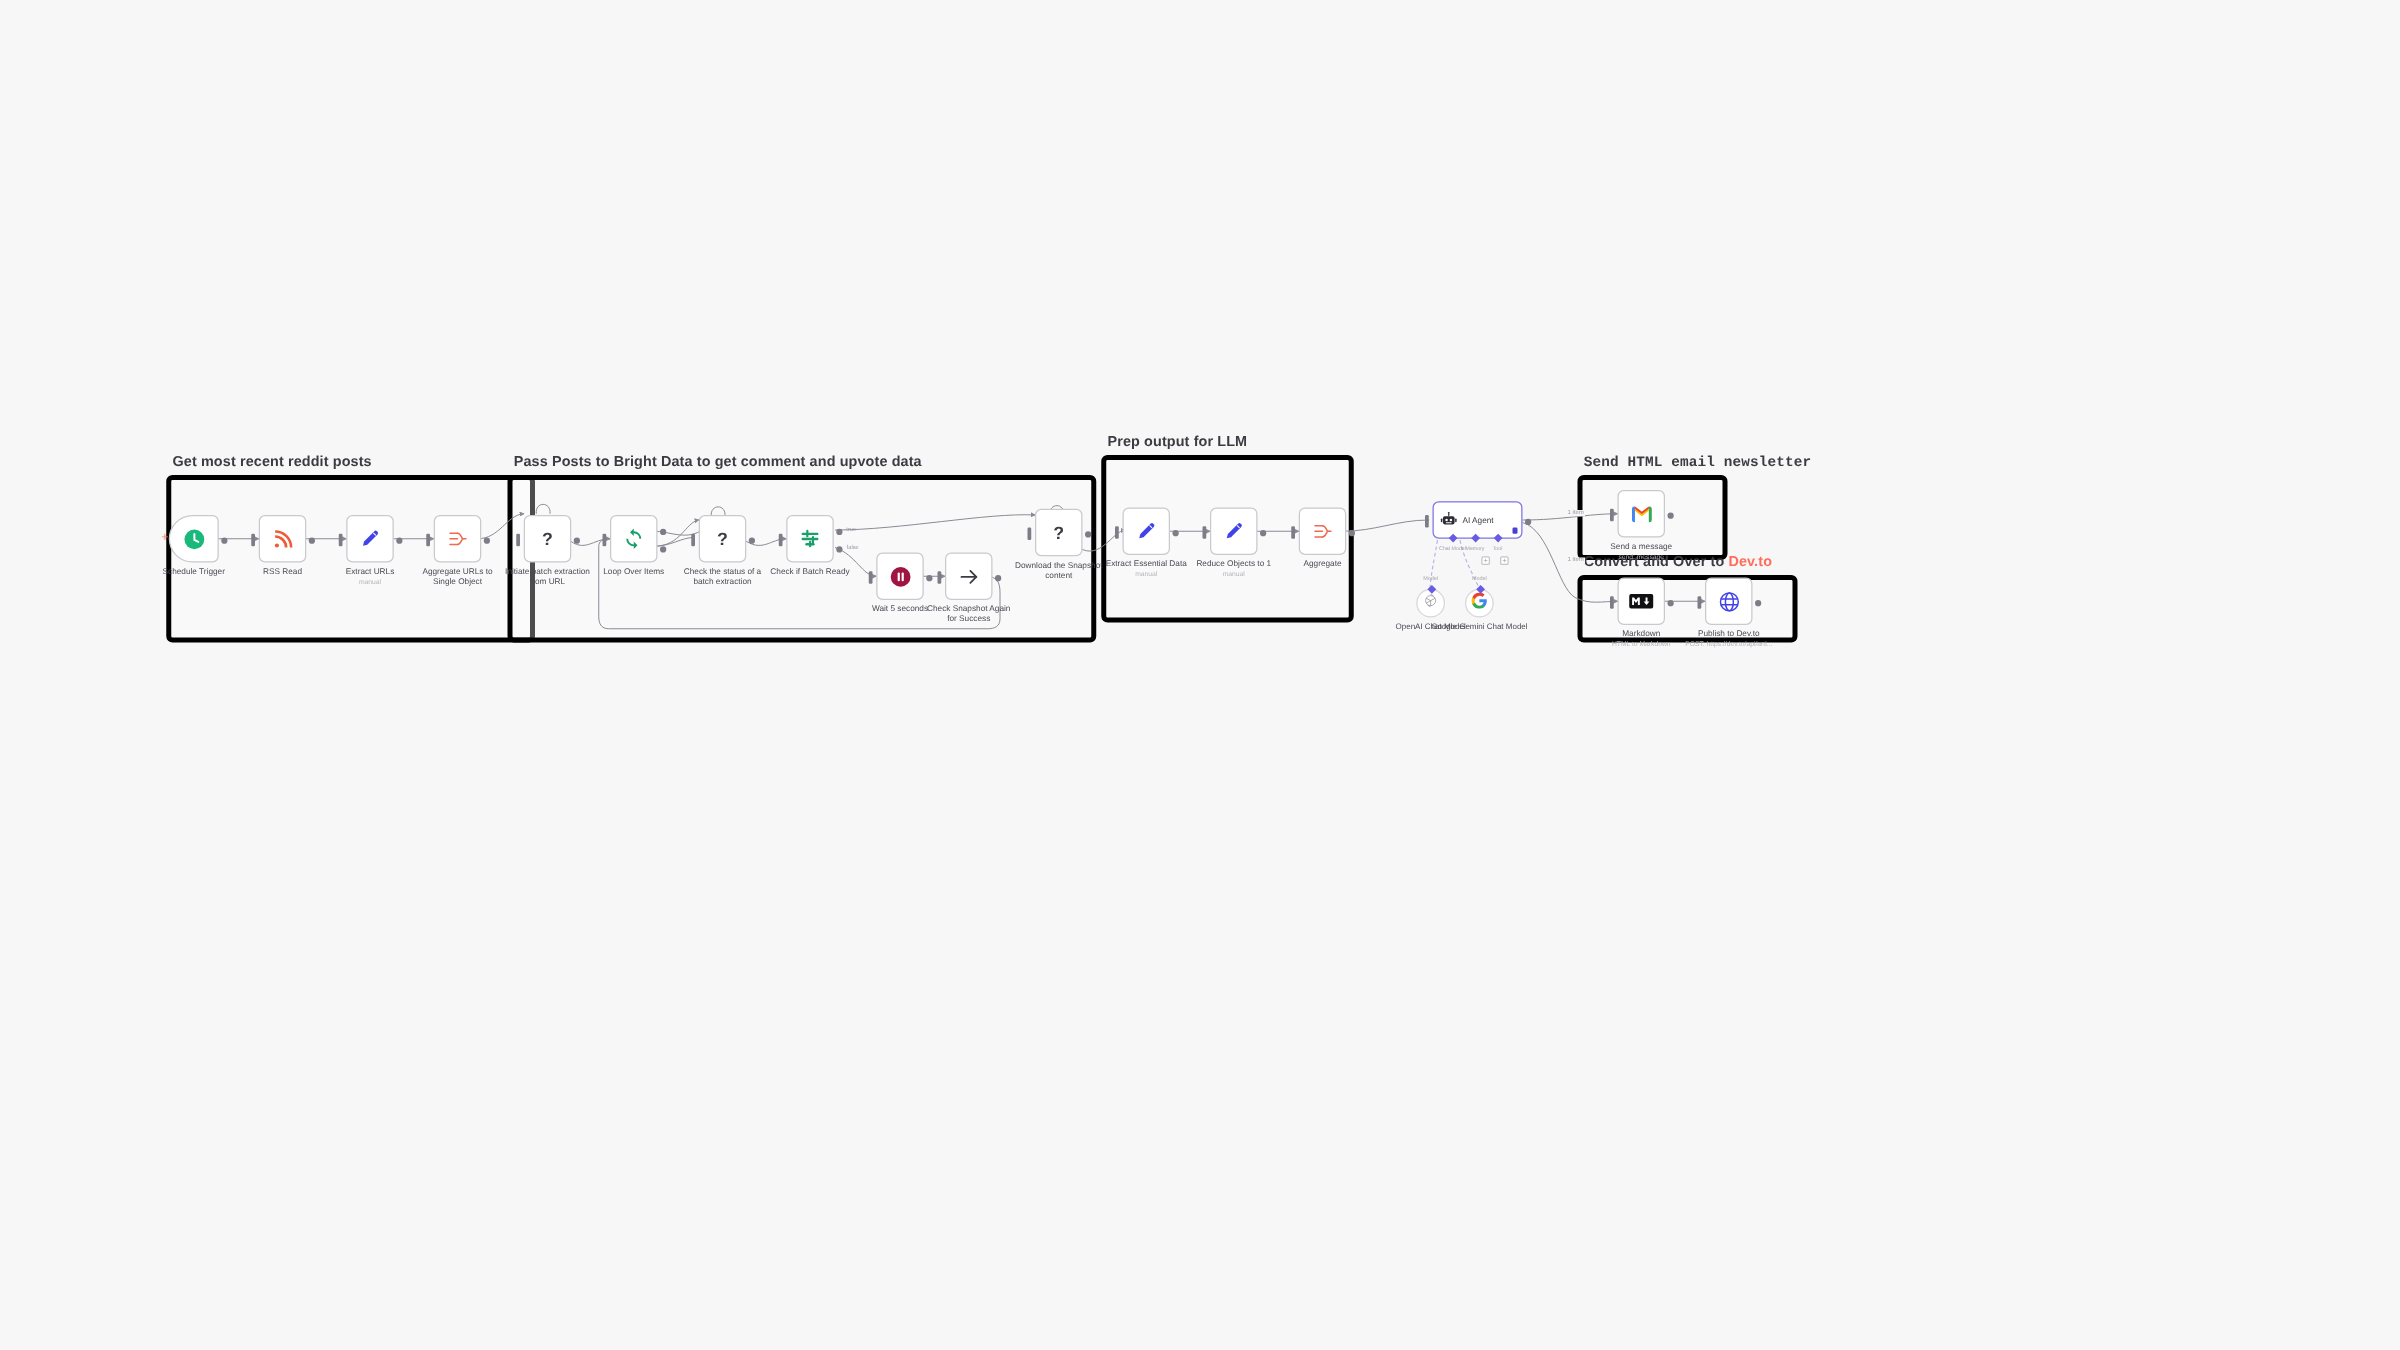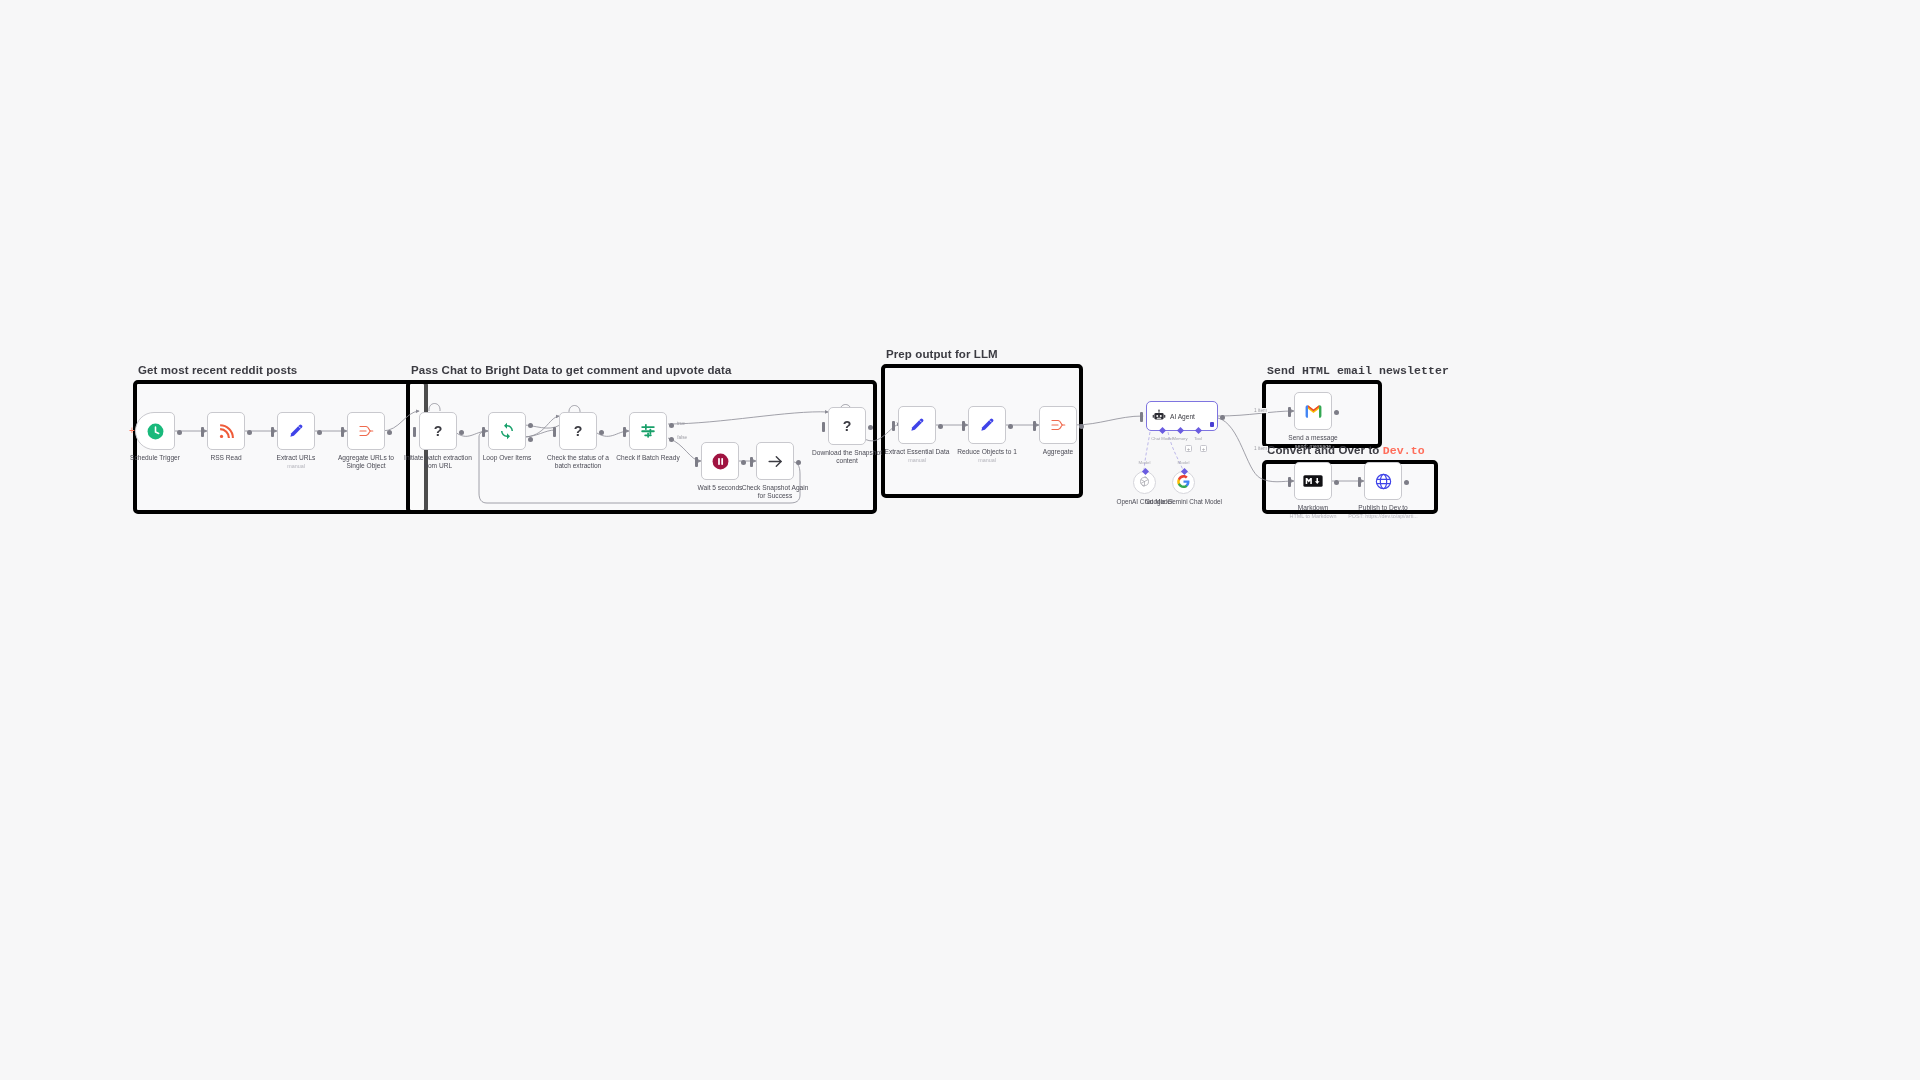--- a/index.html
+++ b/index.html
@@ -24,21 +24,21 @@
   }
   .group-title {
     position: absolute;
     top: -20px; left: 1px;
     font-size: 11.5px;
     font-weight: bold;
     color: #3b3b42;
     white-space: nowrap;
     letter-spacing: .1px;
   }
-  .group-title .accent { color: #ff6d5a; font-family: Liberation Mono, monospace; }
+  .group-title .accent { color: #ff6d5a; }
 
   
   #edges { position: absolute; inset: 0; width: 1920px; height: 1080px; pointer-events: none; }
 
   
   .node {
     position: absolute;
     width: 38px; height: 38px;
     background: #fff;
     border: 1px solid #c9c9ce;
@@ -184,21 +184,21 @@
 </head>
 <body>
 
 <div id="canvas">
 
   <div class="group" style="left:133px; top:380px; width:295px; height:134px;">
     <div class="group-title">Get most recent reddit posts</div>
   </div>
 
   <div class="group" style="left:406px; top:380px; width:471px; height:134px;">
-    <div class="group-title">Pass Chat to Bright Data to get comment and upvote data</div>
+    <div class="group-title">Pass Posts to Bright Data to get comment and upvote data</div>
   </div>
 
   <div class="group" style="left:881px; top:364px; width:202px; height:134px;">
     <div class="group-title">Prep output for LLM</div>
   </div>
 
 
   <div class="group" style="left:1262px; top:380px; width:120px; height:68px;font-family:Liberation Mono, monospace;">
     <div class="group-title">Send HTML email newsletter</div>
   </div>

